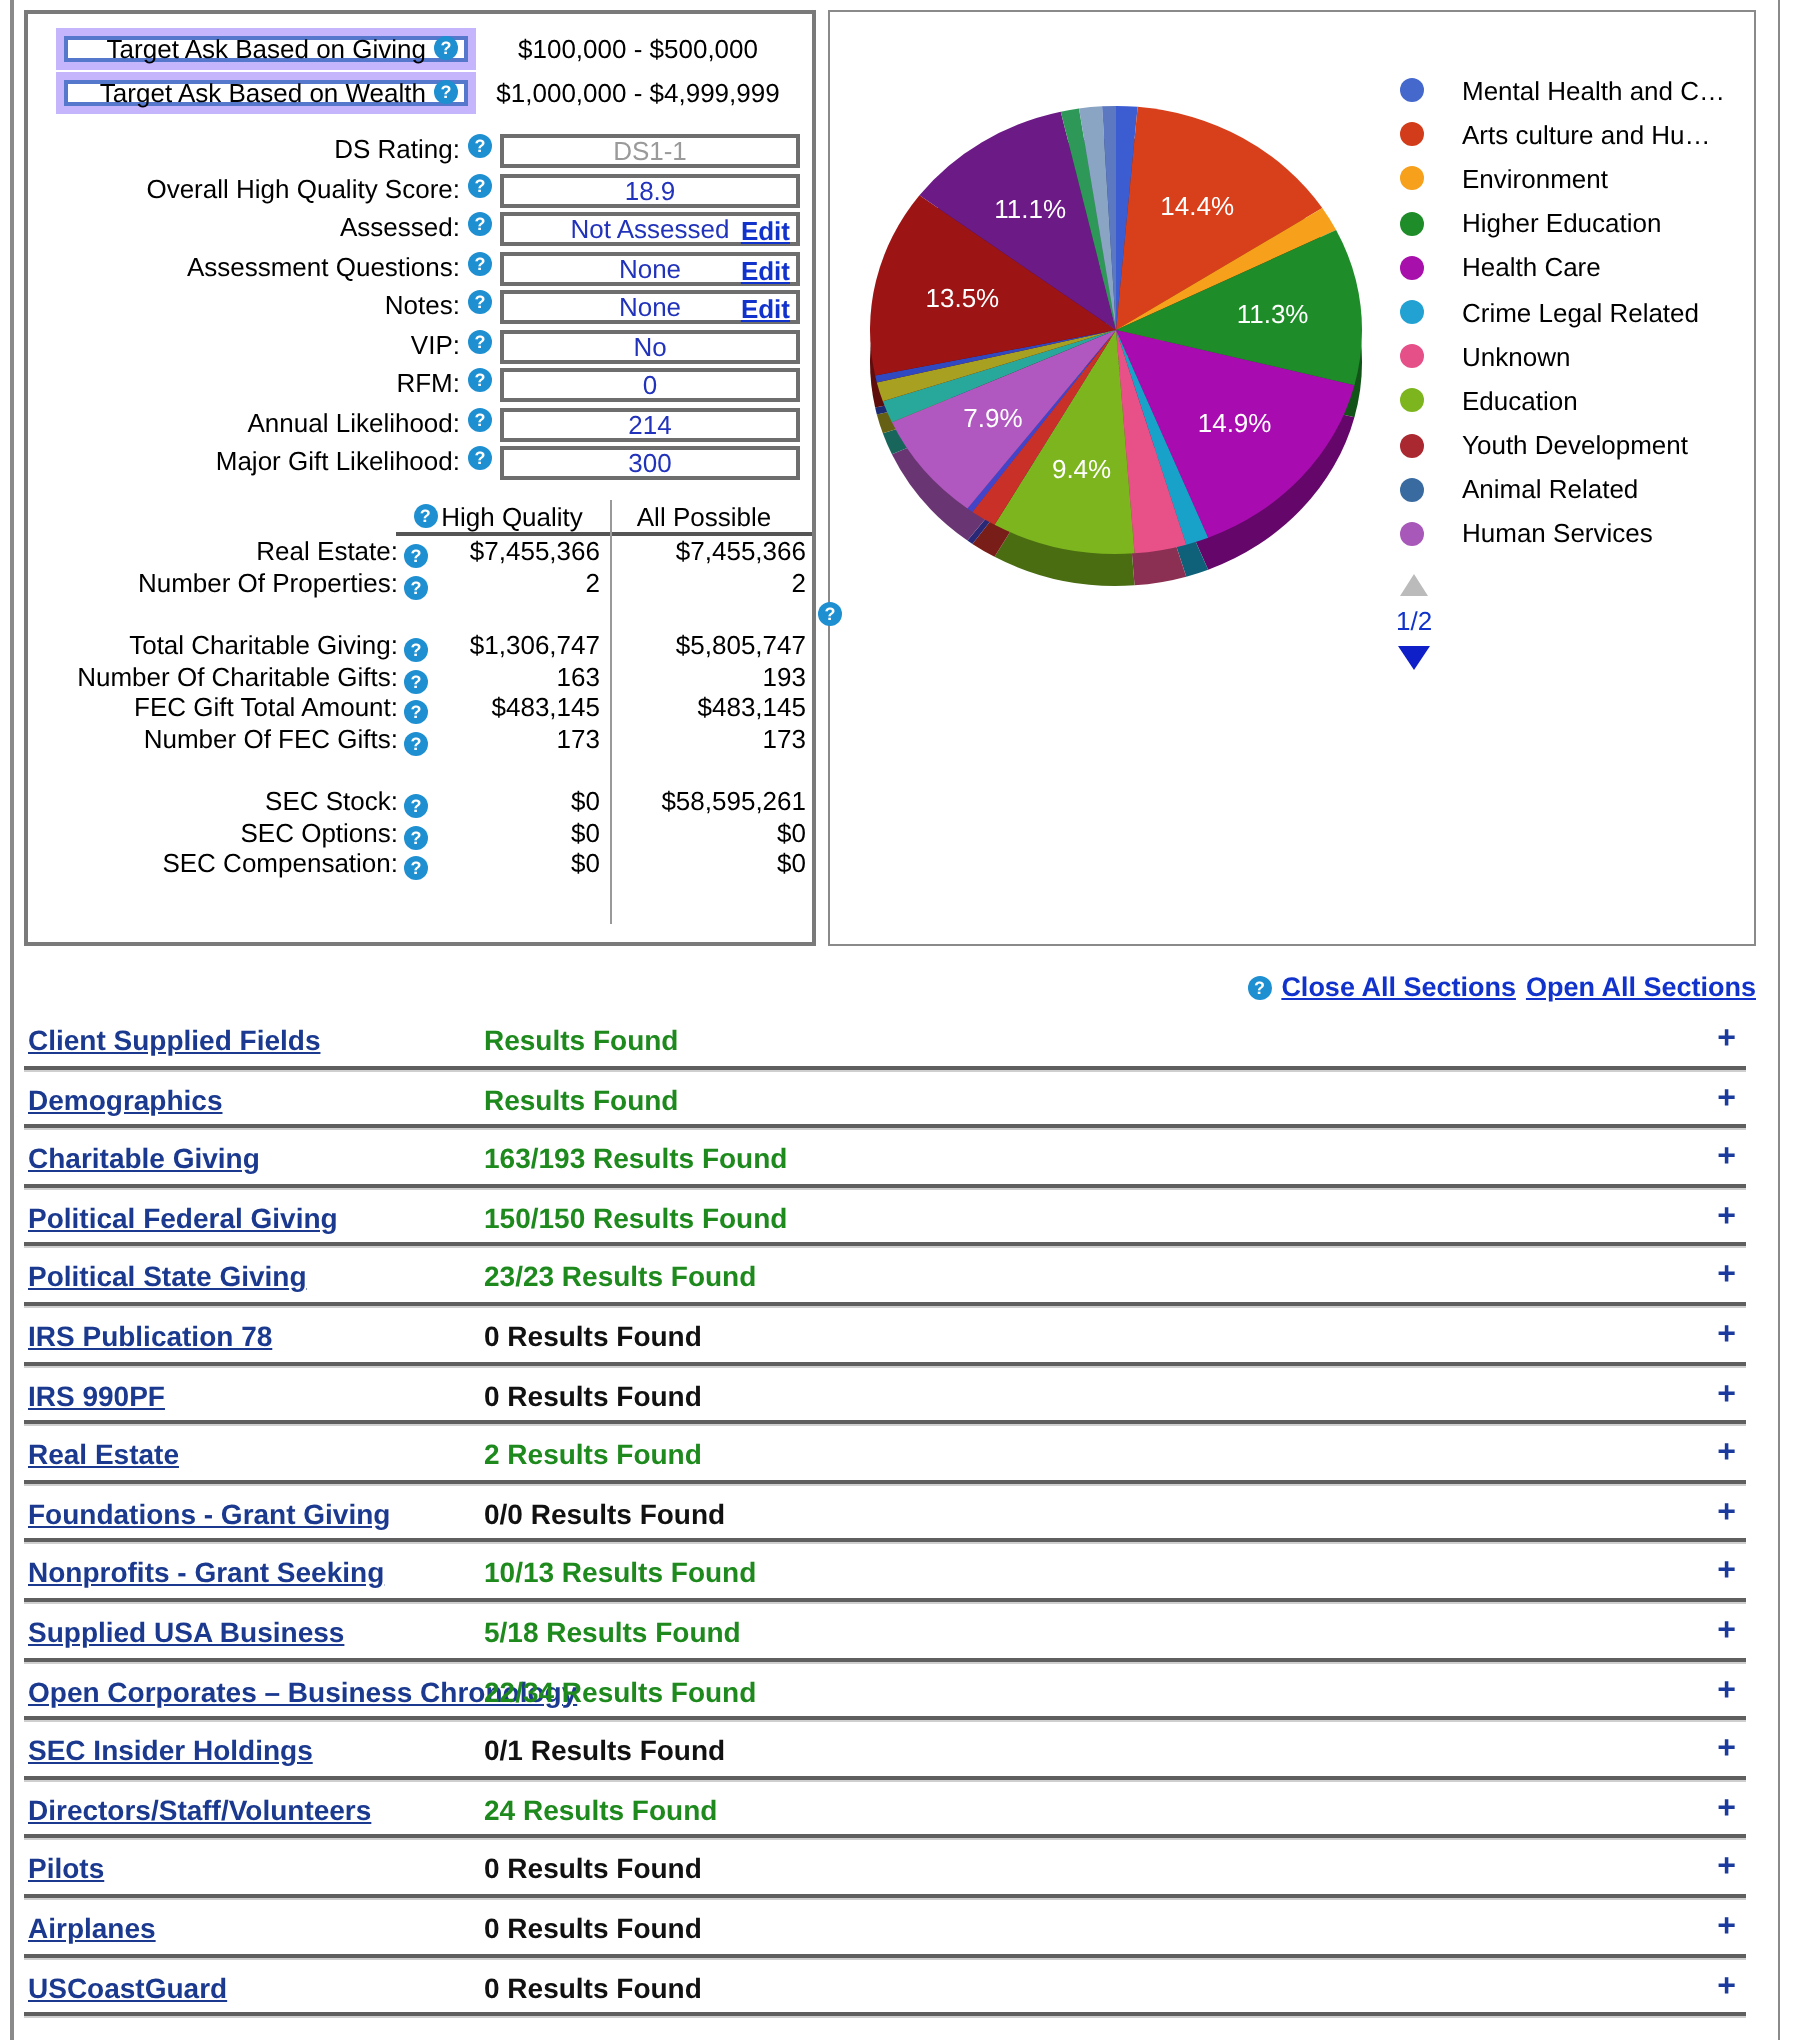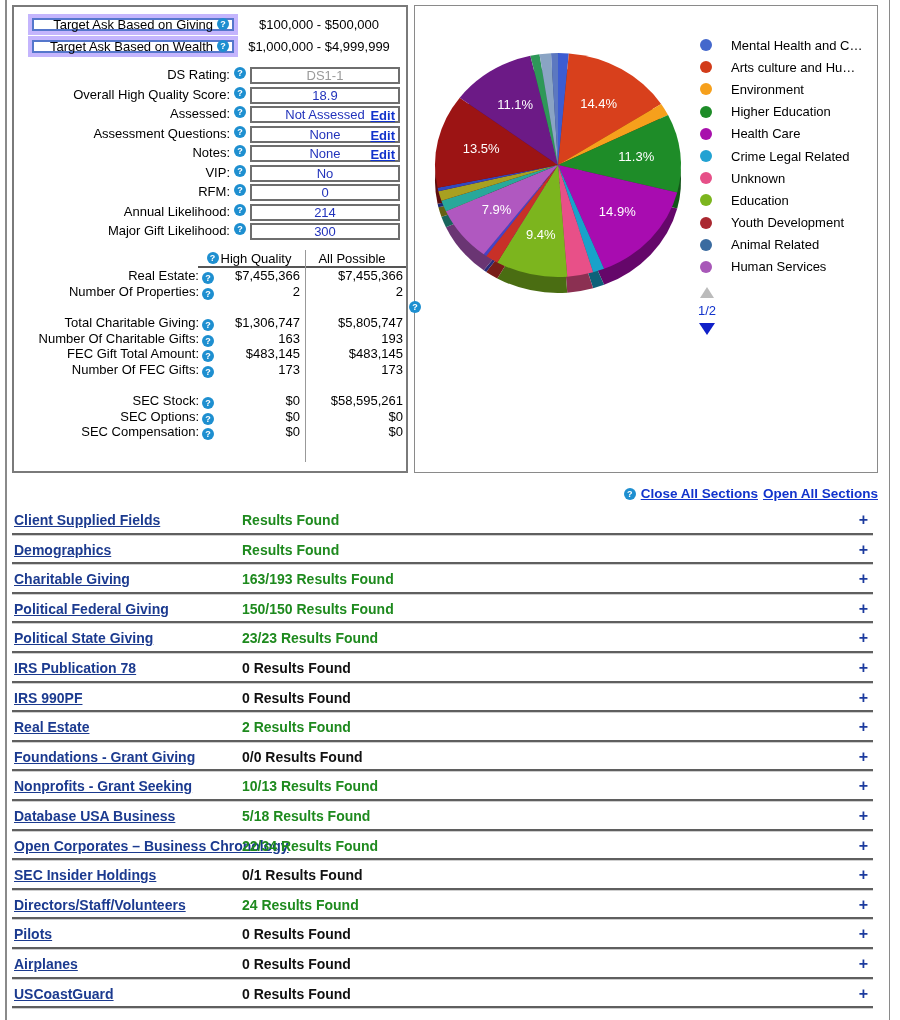--- a/index.html
+++ b/index.html
@@ -376,21 +376,21 @@
         <a class="sec-title">Foundations - Grant Giving</a>
         <span class="sec-results zero">0/0 Results Found</span>
         <span class="sec-plus">+</span>
       </div>
       <div class="sec-row">
         <a class="sec-title">Nonprofits - Grant Seeking</a>
         <span class="sec-results green">10/13 Results Found</span>
         <span class="sec-plus">+</span>
       </div>
       <div class="sec-row">
-        <a class="sec-title">Database USA Business</a>
+        <a class="sec-title">Supplied USA Business</a>
         <span class="sec-results green">5/18 Results Found</span>
         <span class="sec-plus">+</span>
       </div>
       <div class="sec-row">
         <a class="sec-title">Open Corporates – Business Chronology</a>
         <span class="sec-results green">22/34 Results Found</span>
         <span class="sec-plus">+</span>
       </div>
       <div class="sec-row">
         <a class="sec-title">SEC Insider Holdings</a>

